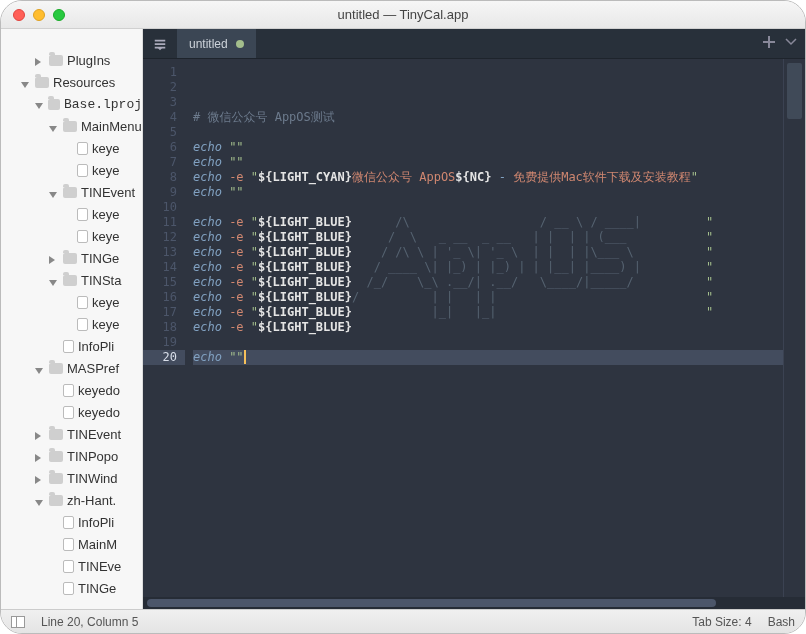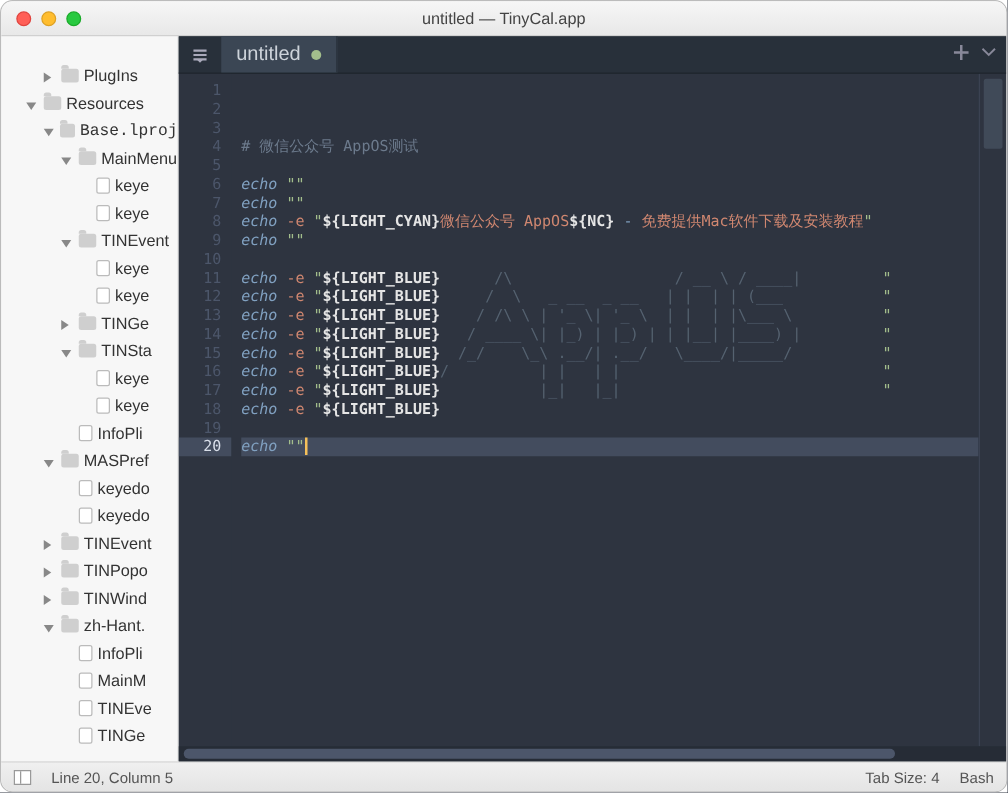--- a/index.html
+++ b/index.html
@@ -1,17 +1,17 @@
 <!DOCTYPE html>
 <html><head>
 <meta charset="utf-8">
 <style>
 * { margin: 0; padding: 0; box-sizing: border-box; }
 body { font-family: -apple-system, "Helvetica Neue", Arial, sans-serif; font-size: 13px; background: #fff; overflow: hidden; }
-.window { width: 806px; height: 634px; border: 1px solid #bbb; border-radius: 10px; overflow: hidden; position: relative; background: #fff; }
+.window { width: 806px; height: 634px; border: 1px solid #bbb; border-radius: 22px; overflow: hidden; position: relative; background: #fff; }
 .titlebar { height: 28px; background: linear-gradient(#f6f6f6, #e8e8e8); border-bottom: 1px solid #d0d0d0; display: flex; align-items: center; position: relative; }
 .traffic { display: flex; gap: 8px; padding-left: 12px; }
 .traffic .dot { width: 12px; height: 12px; border-radius: 50%; }
 .tr-close { background: #ff5f57; border: 0.5px solid #e0443e; }
 .tr-min { background: #ffbd2e; border: 0.5px solid #dea123; }
 .tr-max { background: #28c940; border: 0.5px solid #1aab29; }
 .title { position: absolute; left: 0; right: 0; text-align: center; font-size: 13px; color: #444; pointer-events: none; }
 
 .body { display: flex; height: calc(100% - 28px - 24px); }
 
@@ -22,21 +22,21 @@
 .twist.right { border-width: 4px 0 4px 6px; border-color: transparent transparent transparent #888; }
 .twist.down { border-width: 6px 4px 0 4px; border-color: #888 transparent transparent transparent; }
 .folder-icon { width: 14px; height: 11px; background: #cfcfcf; border-radius: 2px; margin-right: 4px; position: relative; display: inline-block; }
 .folder-icon::before { content: ""; position: absolute; top: -3px; left: 0; width: 6px; height: 3px; background: #cfcfcf; border-radius: 2px 2px 0 0; }
 .file-icon { width: 11px; height: 13px; background: #fff; border: 1px solid #bbb; border-radius: 2px; margin-right: 4px; display: inline-block; }
 
 .editor-area { flex: 1; display: flex; flex-direction: column; background: #2e3440; min-width: 0; }
 .tabstrip { height: 30px; background: #28303a; display: flex; align-items: stretch; border-bottom: 1px solid #1e242c; position: relative; }
 .tab-list-btn { width: 34px; display: flex; align-items: center; justify-content: center; color: #aab; cursor: pointer; }
 .tab-list-btn svg { width: 14px; height: 14px; }
-.tab { display: flex; align-items: center; padding: 0 12px; background: #3b4654; color: #cdd3da; font-size: 16px; gap: 8px; border-right: 1px solid #28303a; }
+.tab { display: flex; align-items: center; padding: 0 12px; background: #3b4654; color: #cdd3da; font-size: 12px; gap: 8px; border-right: 1px solid #28303a; }
 .tab.active { background: #3b4654; }
 .dirty-dot { width: 8px; height: 8px; border-radius: 50%; background: #a3be8c; }
 .tab-actions { margin-left: auto; display: flex; align-items: center; padding-right: 8px; gap: 10px; color: #889; }
 .tab-actions svg { width: 12px; height: 12px; }
 
 .editor-body { flex: 1; display: flex; position: relative; min-height: 0; overflow: hidden; }
 .gutter { width: 42px; background: #2e3440; text-align: right; padding: 6px 8px 0 0; color: #4c566a; font-family: Menlo, Consolas, monospace; font-size: 12px; line-height: 15px; user-select: none; }
 .gutter .ln { height: 15px; }
 .gutter .ln.cur { background: #434c5e; color: #d8dee9; margin-right: -8px; padding-right: 8px; }
 .code { flex: 1; padding: 6px 0 0 8px; font-family: Menlo, Consolas, monospace; font-size: 12px; line-height: 15px; color: #d8dee9; white-space: pre; overflow: hidden; position: relative; }

